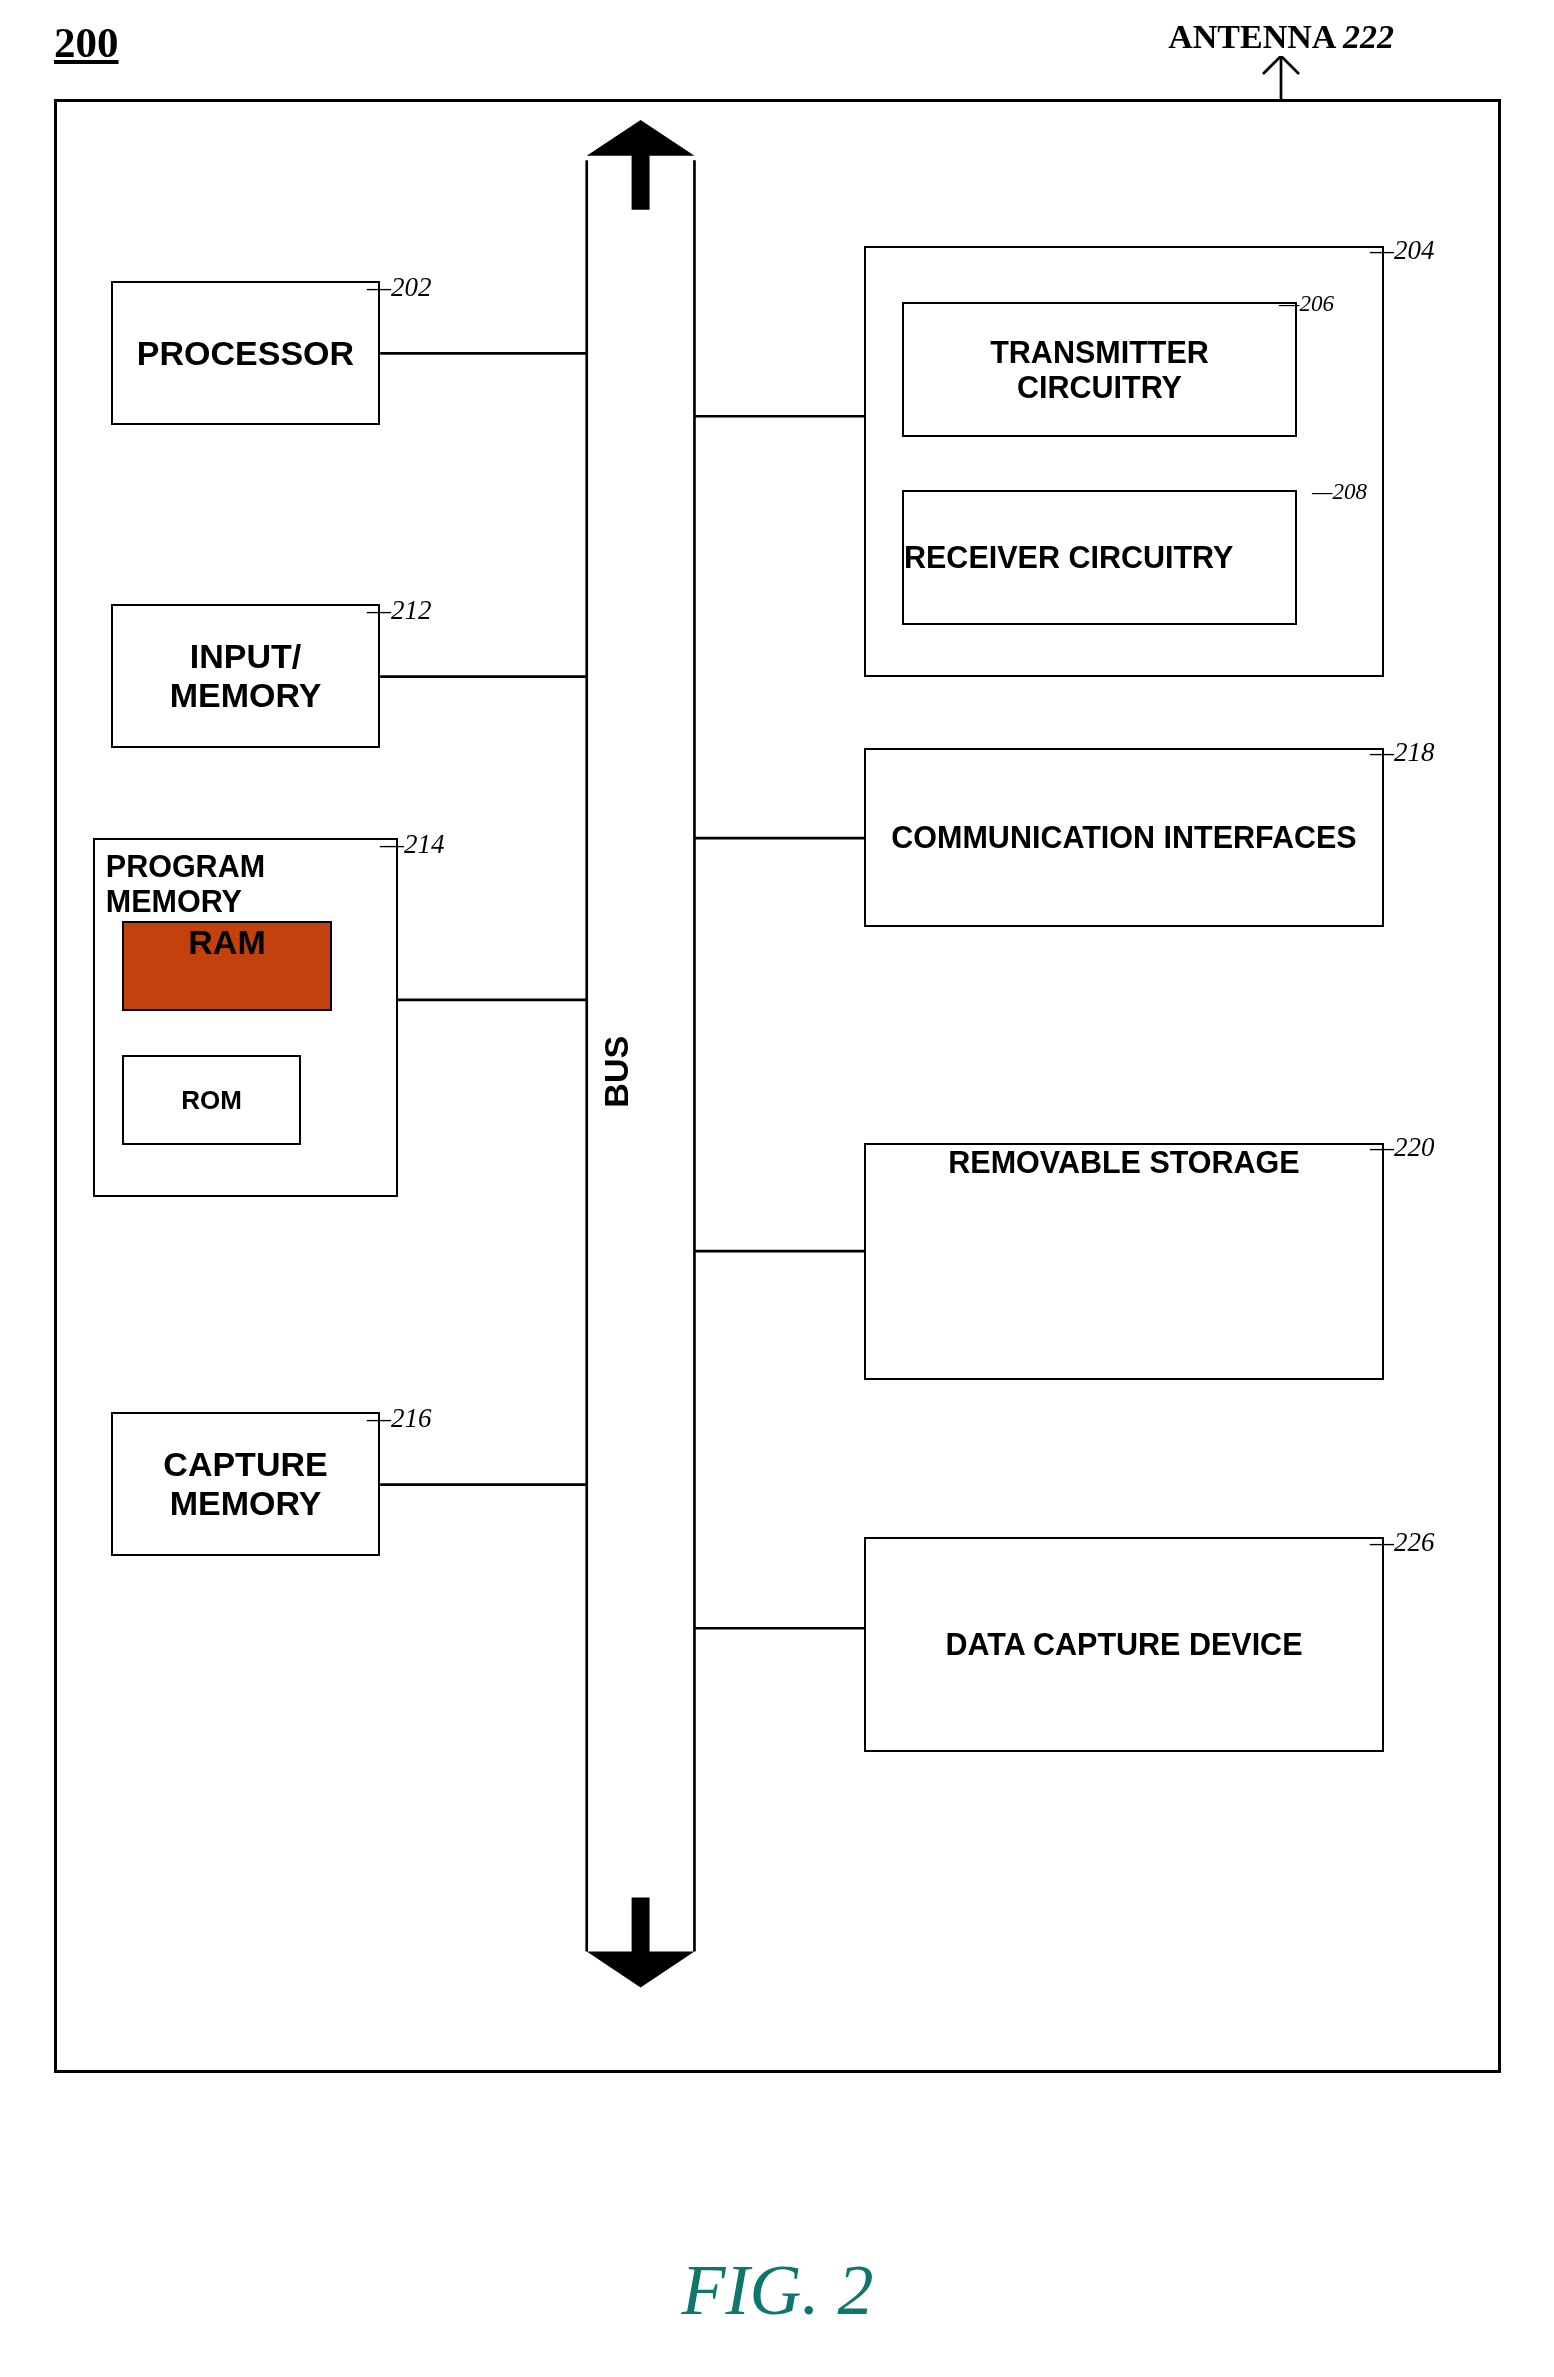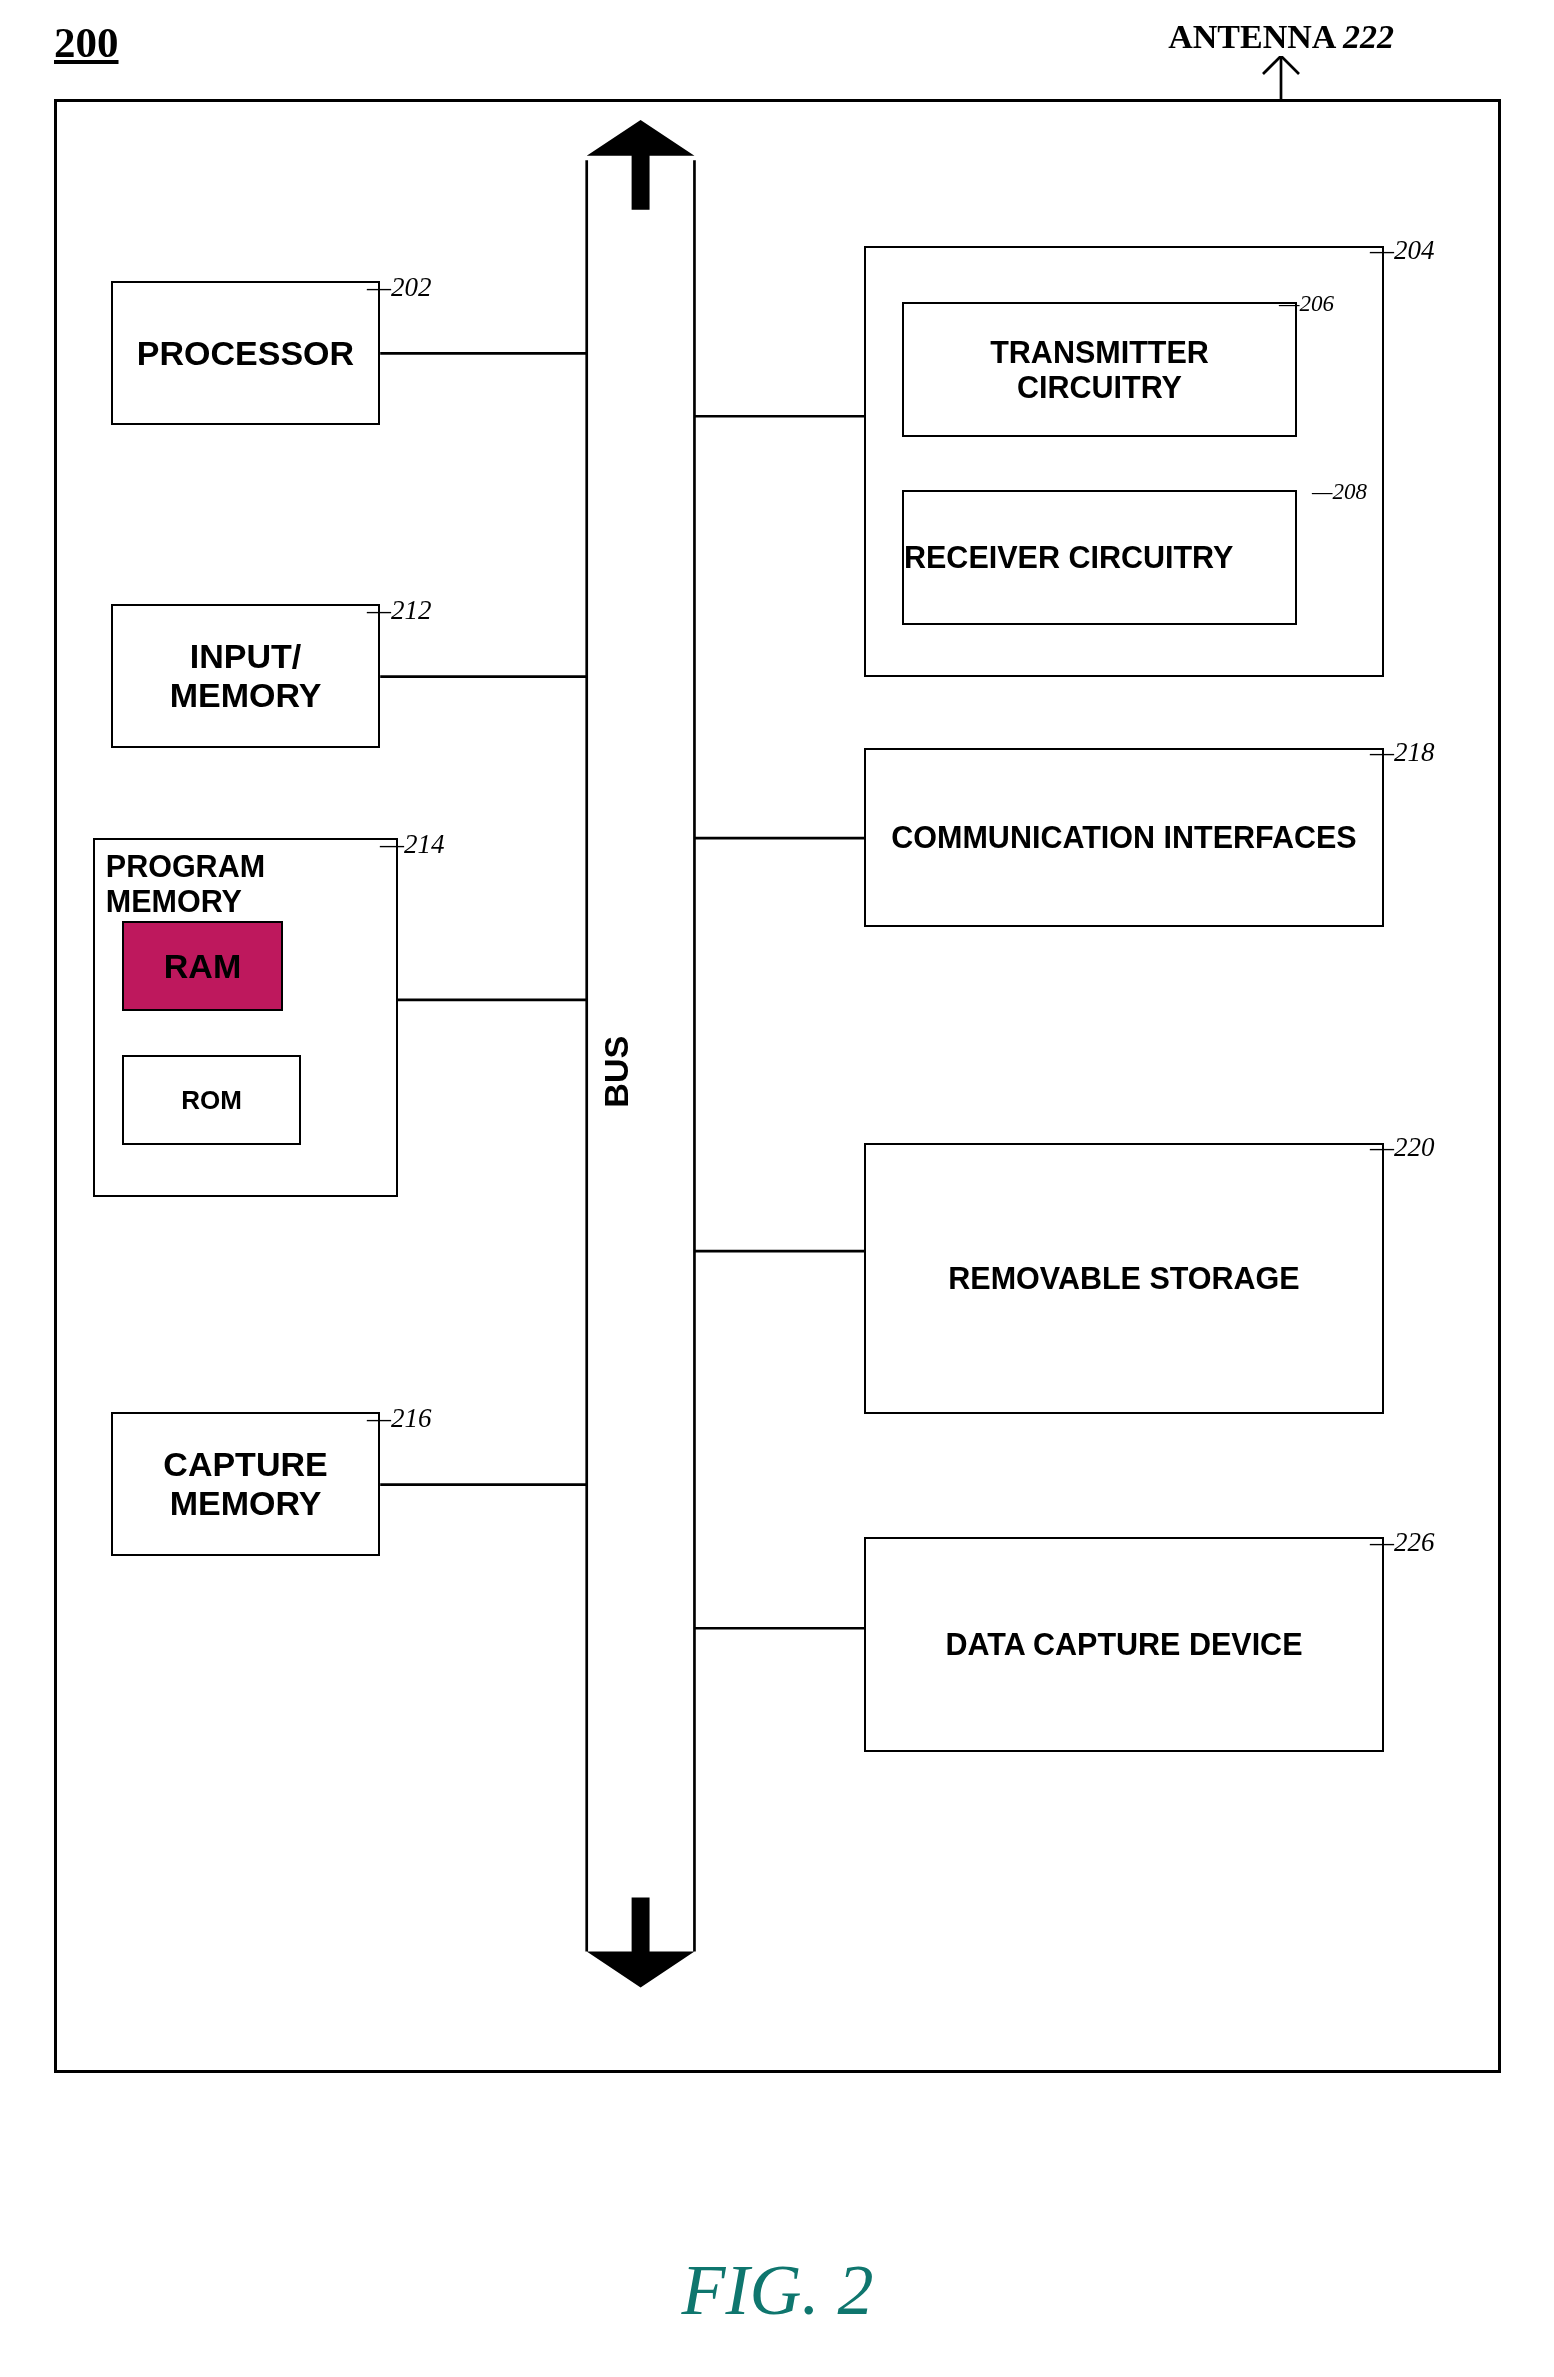--- a/index.html
+++ b/index.html
@@ -108,21 +108,21 @@
     </div>
     <div style="position:absolute; top:493px; left:310px; font-size:27px; font-family:'Times New Roman',serif; font-style:italic;">
       —<span>212</span>
     </div>
 
     <div style="position:absolute; top:736px; left:36px; width:305px; height:359px; border:2.7px solid #000; background:#fff;">
       <div style="padding:9px 0 0 10.8px; font-size:30.5px; font-family:Arial,sans-serif; font-weight:bold; text-align:left;">
         <span>PROGRAM MEMORY</span>
       </div>
 
-      <div style="position:absolute; top:81px; left:27px; width:161px; height:90px; border:2.7px solid #000; background:#be185d; display:flex; align-items:center; justify-content:center; font-size:34px; font-family:Arial,sans-serif; font-weight:bold;">
+      <div style="position:absolute; top:81px; left:27px; width:210px; height:90px; border:2.7px solid #000; background:#c2410c; display:flex; align-items:flex-start; justify-content:center; font-size:34px; font-family:Arial,sans-serif; font-weight:bold;">
         <span>RAM</span>
       </div>
 
       <div style="position:absolute; top:215px; left:27px; width:179px; height:90px; border:2.7px solid #000; background:#fff; display:flex; align-items:center; justify-content:center; font-size:26px; font-family:Arial,sans-serif; font-weight:bold;">
         <span>ROM</span>
       </div>
     </div>
     <div style="position:absolute; top:727px; left:323px; font-size:27px; font-family:'Times New Roman',serif; font-style:italic;text-align:right;">
       —<span>214</span>
     </div>
@@ -154,21 +154,21 @@
       —<span>204</span>
     </div>
 
     <div style="position:absolute; top:646px; left:807px; width:520px; height:179px; border:2.7px solid #000; background:#fff; display:flex; align-items:center; justify-content:center; text-align:center; font-size:30.5px; font-family:Arial,sans-serif; font-weight:bold;">
       <span>COMMUNICATION INTERFACES</span>
     </div>
     <div style="position:absolute; top:635px; left:1313px; font-size:27px; font-family:'Times New Roman',serif; font-style:italic;">
       —<span>218</span>
     </div>
 
-    <div style="position:absolute; top:1041px; left:807px; width:520px; height:271px; border:2.7px solid #000; background:#fff; display:flex; align-items:center; justify-content:center; text-align:center; font-size:30.5px; font-family:Arial,sans-serif; font-weight:bold;">
+    <div style="position:absolute; top:1041px; left:807px; width:520px; height:237px; border:2.7px solid #000; background:#fff; display:flex; justify-content:center; text-align:center; font-size:30.5px; font-family:Arial,sans-serif; font-weight:bold;">
       <span>REMOVABLE STORAGE</span>
     </div>
     <div style="position:absolute; top:1030px; left:1313px; font-size:27px; font-family:Liberation Serif, serif; font-style:italic;">
       —<span>220</span>
     </div>
 
     <div style="position:absolute; top:1435px; left:807px; width:520px; height:215px; border:2.7px solid #000; background:#fff; display:flex; align-items:center; justify-content:center; text-align:center; font-size:30.5px; font-family:Arial,sans-serif; font-weight:bold;">
       <span>DATA CAPTURE DEVICE</span>
     </div>
     <div style="position:absolute; top:1425px; left:1313px; font-size:27px; font-family:'Times New Roman',serif; font-style:italic;">

